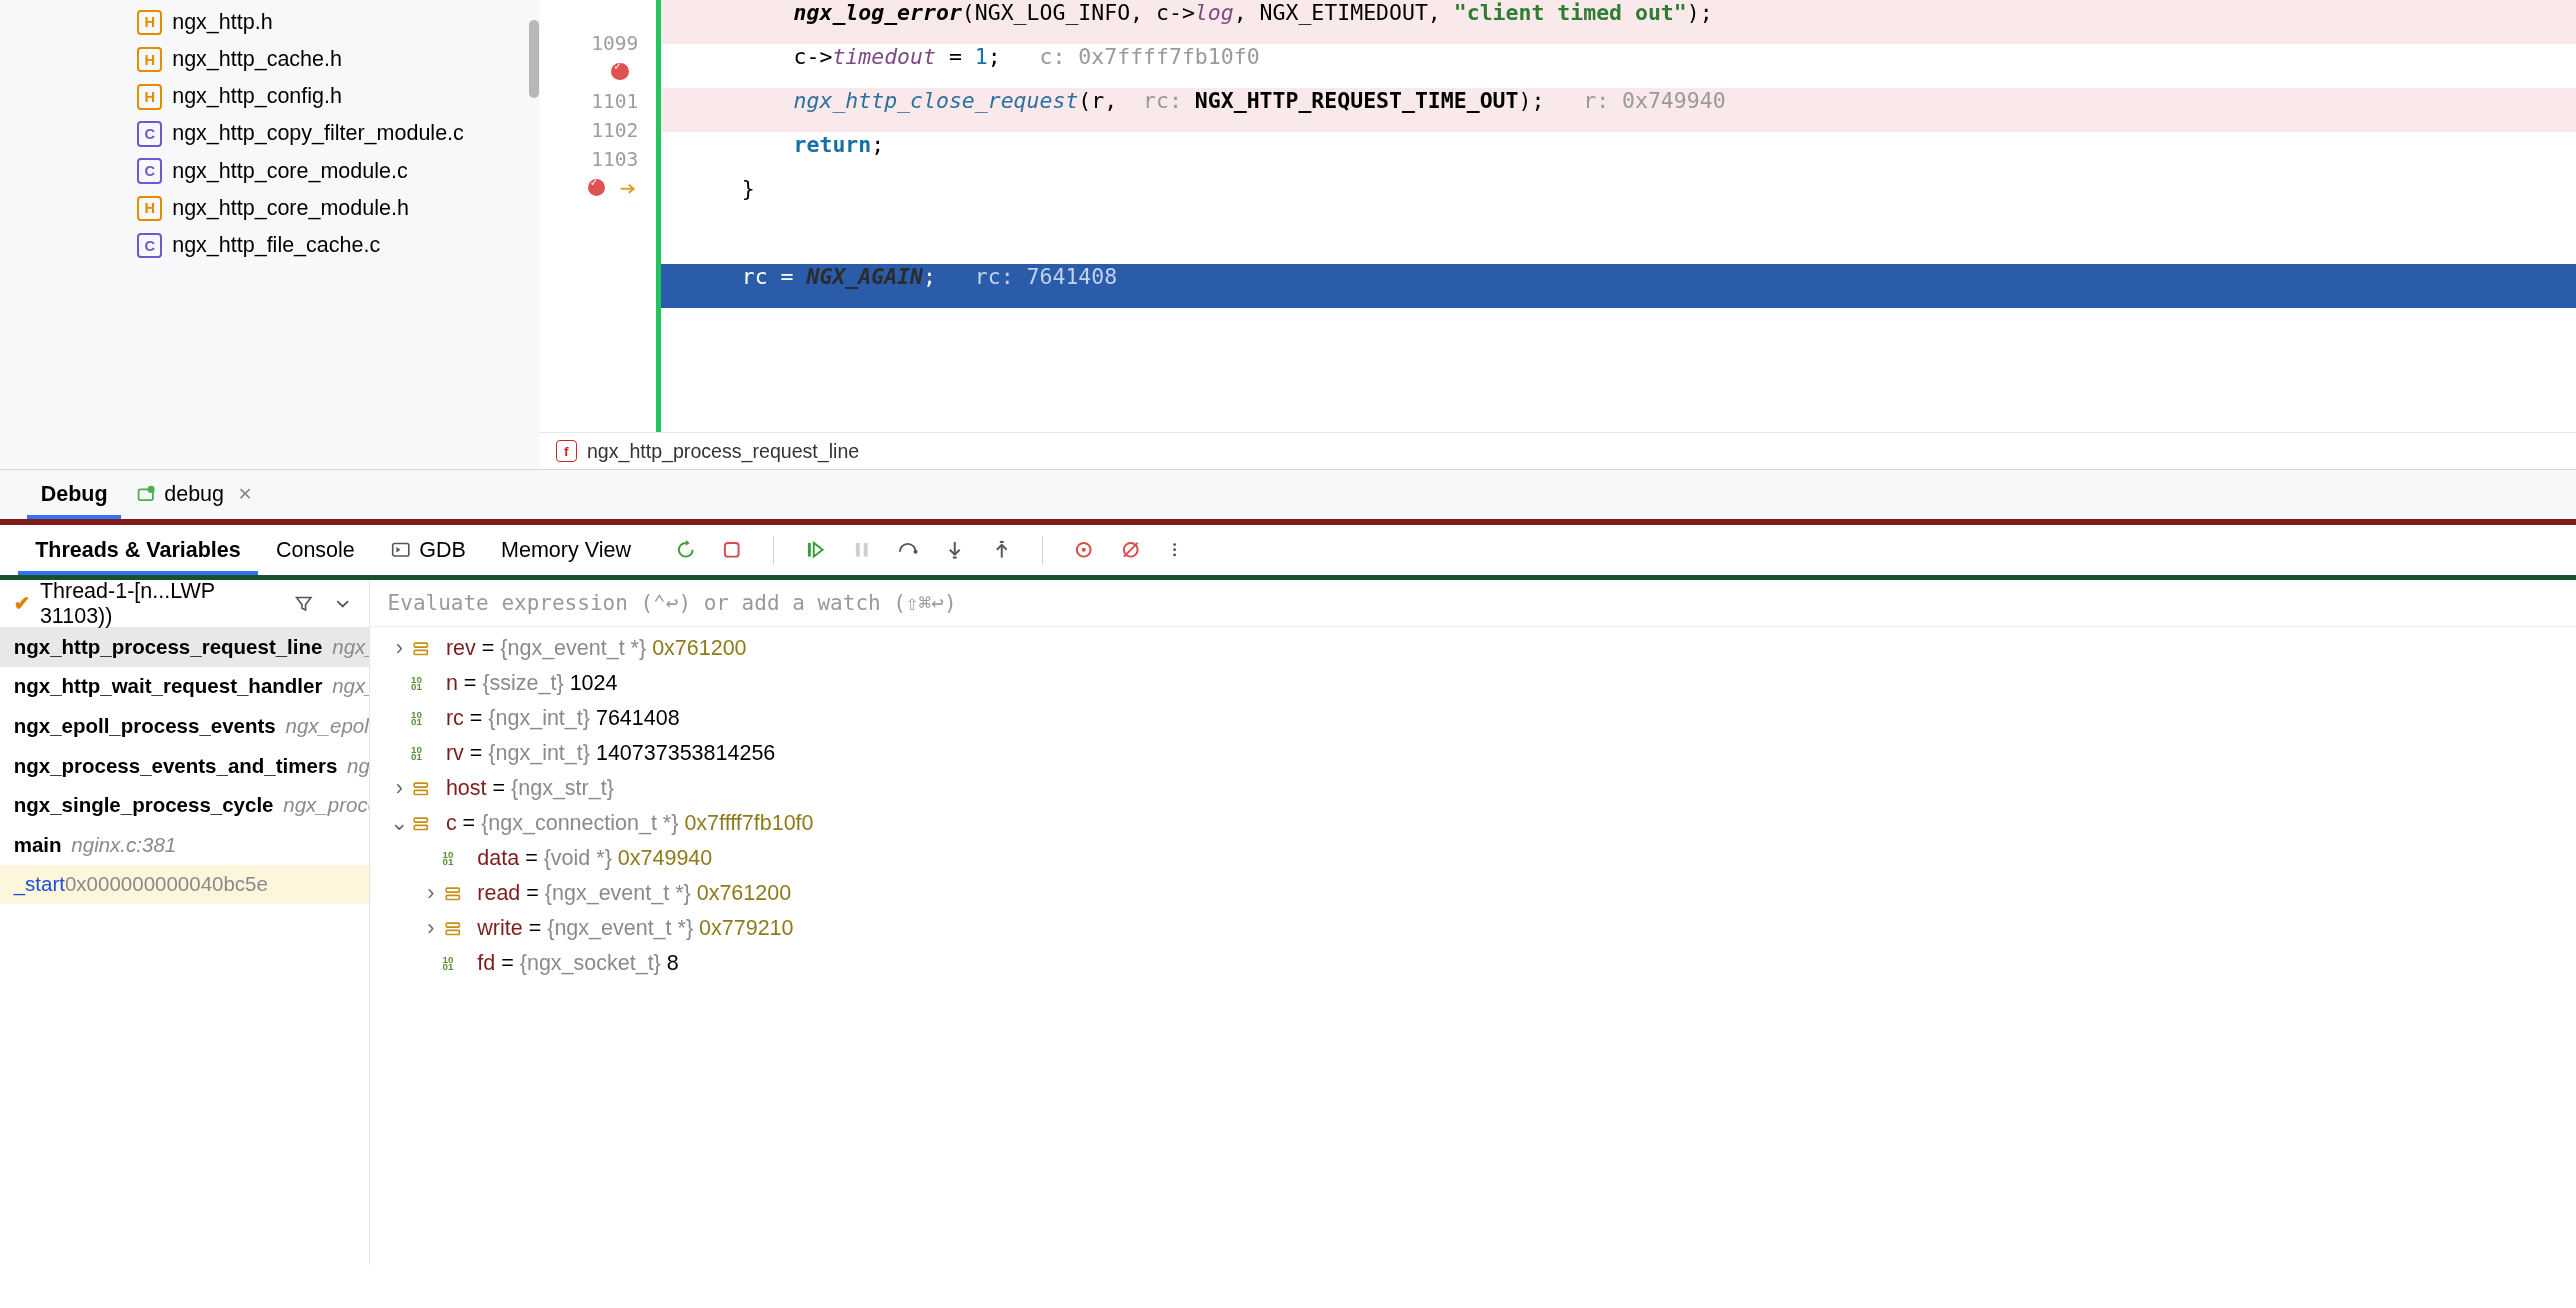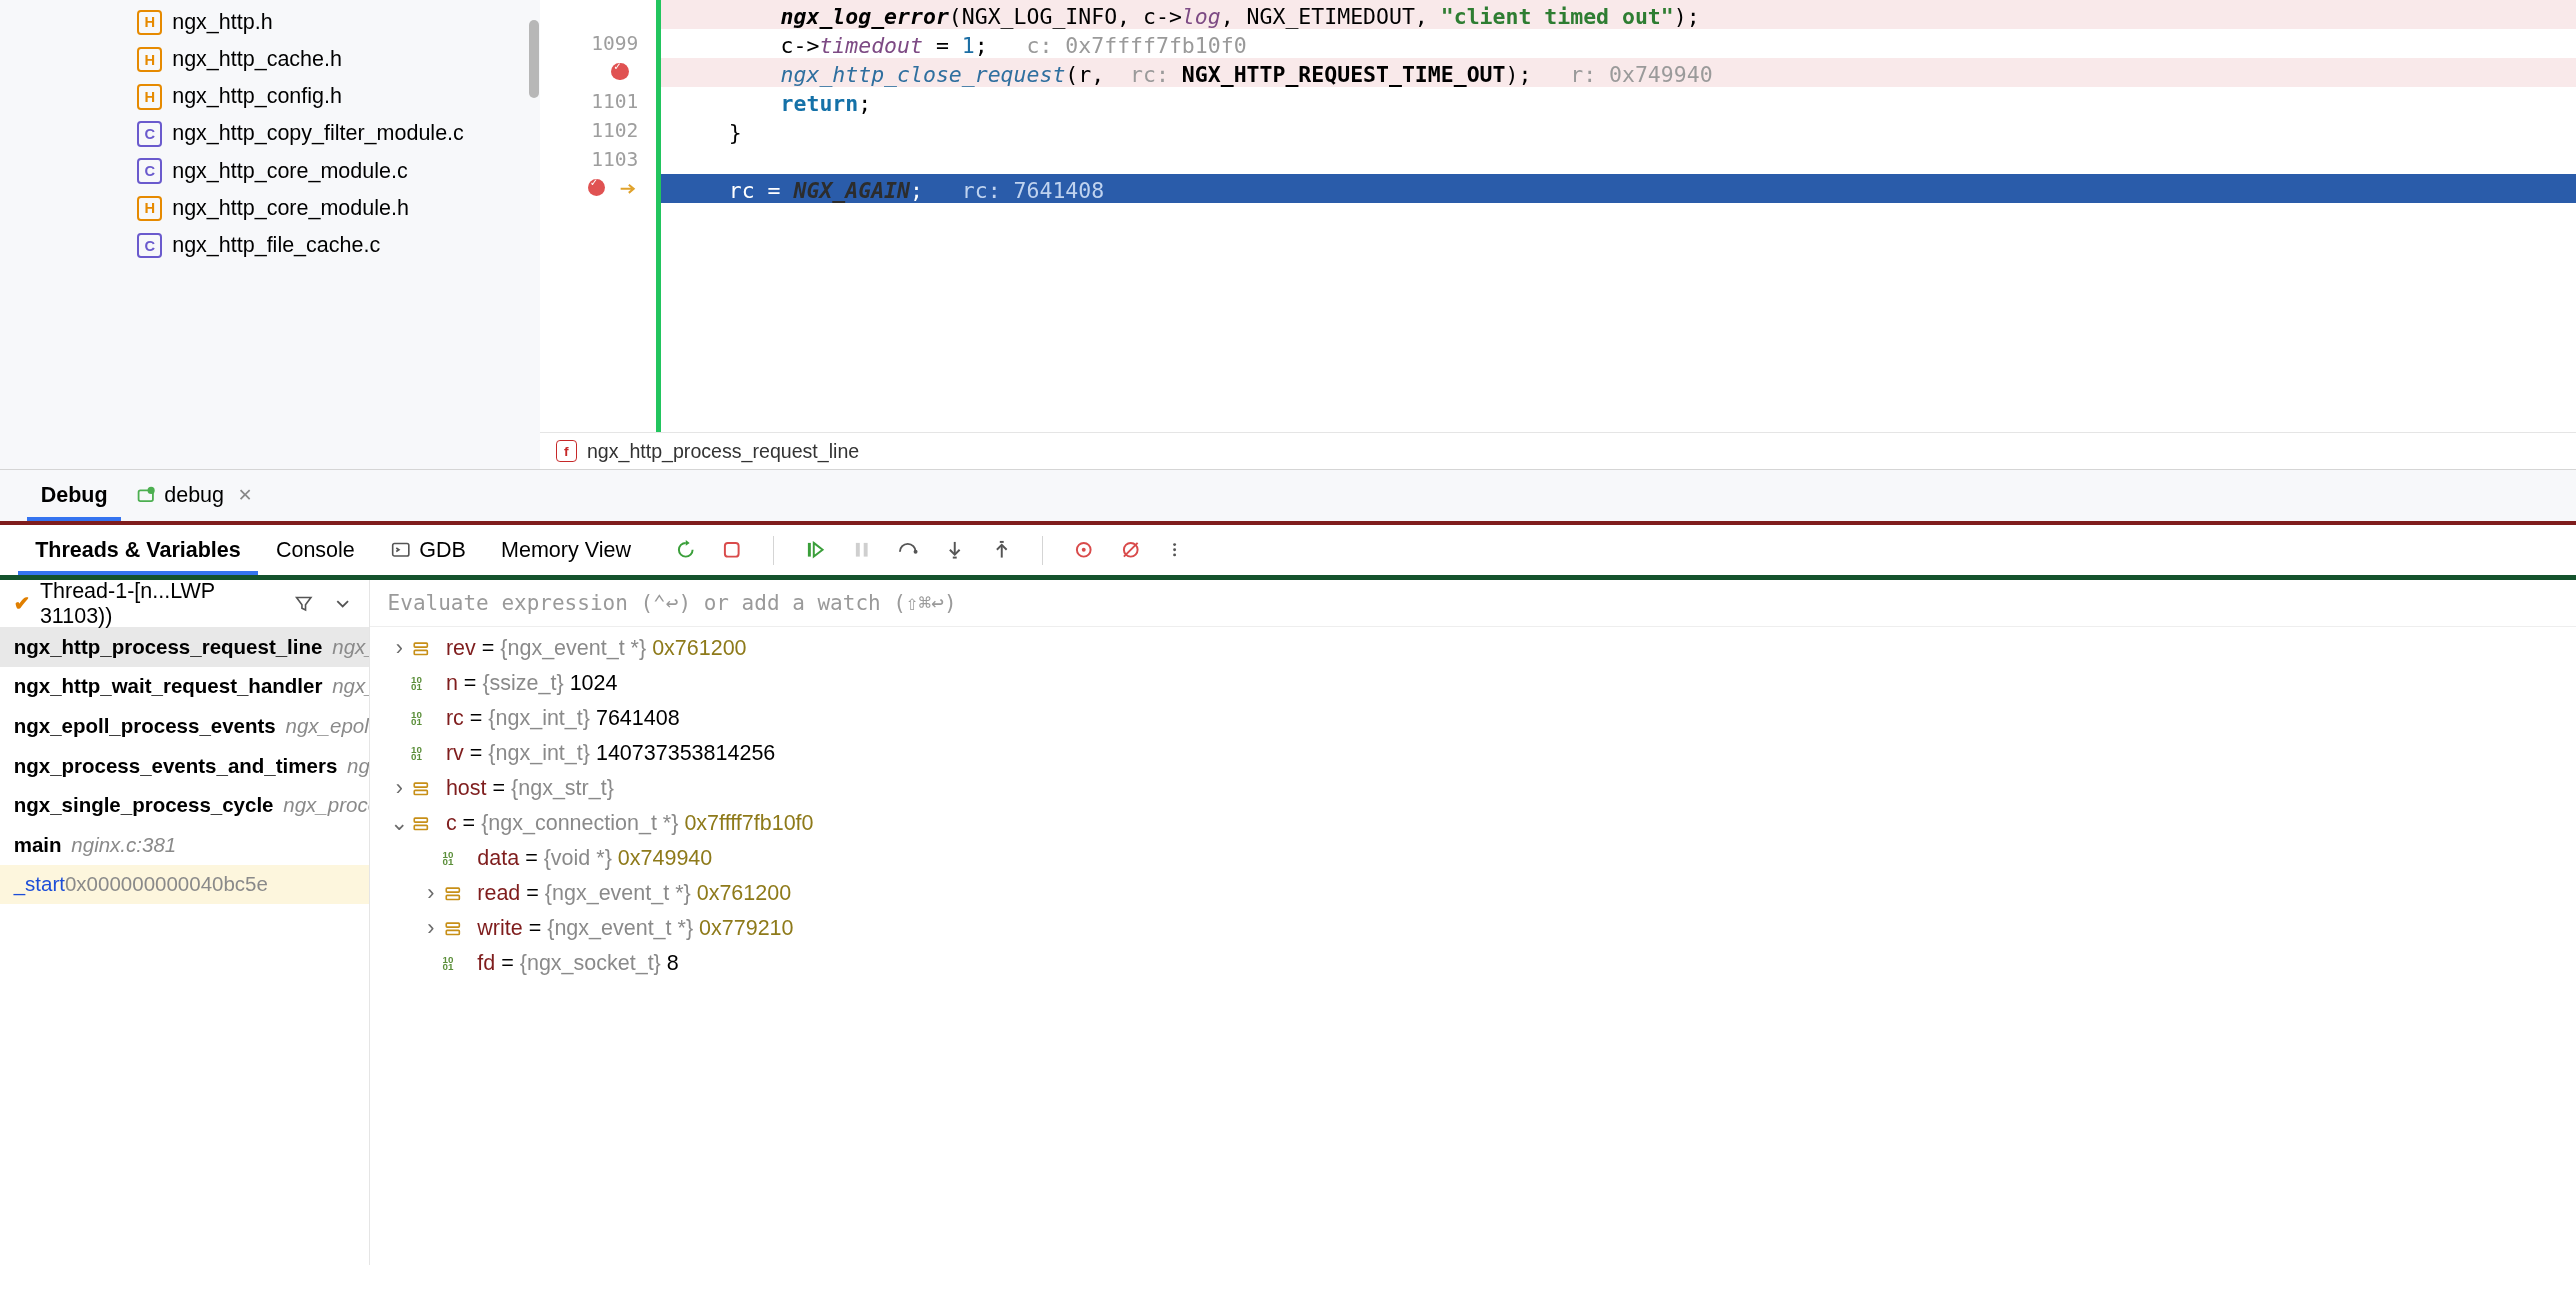--- a/index.html
+++ b/index.html
@@ -88,24 +88,24 @@
   content: "✓";
   position: absolute; top: -3.9px; left: 2.9px;
   color: #fff; font-size: 11.7px; font-weight: bold;
 }
 .exec-arrow {
   width: 19.6px; height: 15.6px; margin-left: 3.9px;
 }
 
 .code-col { flex: 1; }
 .code-line {
-  height: 29px;
+  height: 44px;
   display: flex;
-  align-items: flex-end;
-  padding-left: 16px;
+  align-items: flex-start;
+  padding-left: 29px;
   white-space: pre;
   font-size: 21.5px;
 }
 .code-line.hl-bp { background: #f9e9ea; }
 .code-line.hl-exec { background: #2a5caa; color: #fff; }
 .code-line.hl-exec .hint { color: #c0d3ef; }
 .tok-kw { color: #1471a8; font-weight: 600; }
 .tok-fn { color: #2f6f9f; font-style: italic; }
 .tok-fn-b { font-weight: 700; font-style: italic; }
 .tok-prop { color: #7d4a84; font-style: italic; }
@@ -127,21 +127,21 @@
 .fn-icon {
   width:21.5px; height:21.5px; border:1.5px solid #c62828; color:#c62828;
   border-radius:3.9px; display:flex; align-items:center; justify-content:center;
   font-size:13.7px; font-weight:700; margin-right:9.8px;
 }
 
 
 .debug-panel { border-top: 1px solid #d5d5d5; }
 .debug-tabs {
   display: flex; align-items: center; height: 55px;
-  background: #f7f8fa; border-bottom: 4px solid #7f1d1d; padding-left: 27px;
+  background: #f7f8fa; border-bottom: 6px solid #7f1d1d; padding-left: 27px;
 }
 .debug-tab {
   display: flex; align-items: center; padding: 0 13.7px; height: 100%;
   font-size: 21.5px; cursor: pointer;
 }
 .debug-tab.active { font-weight: 700; position: relative; }
 .debug-tab.active::after {
   content:""; position:absolute; bottom:0; left:0; right:0; height:3.9px; background:#3574f0;
 }
 .small-icon { width:21.5px; height:21.5px; margin-right:7.8px; }

